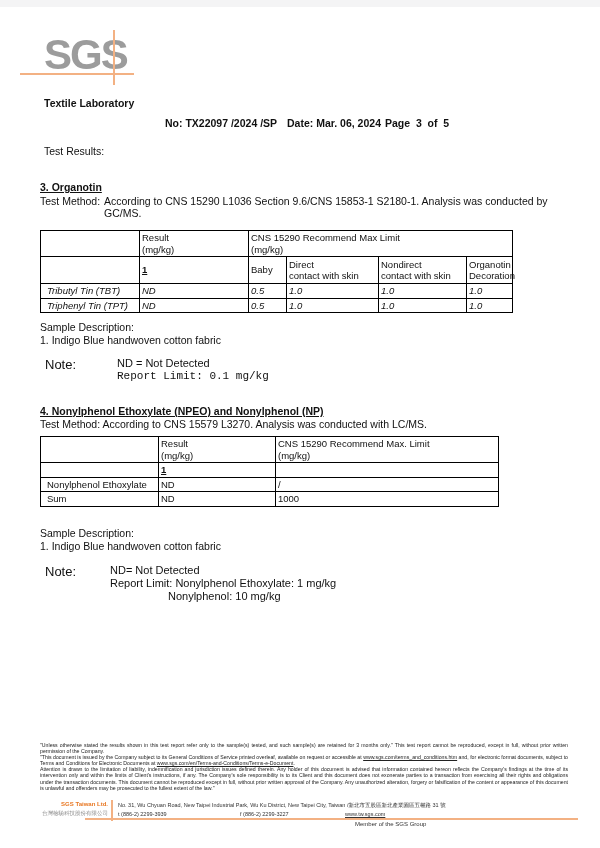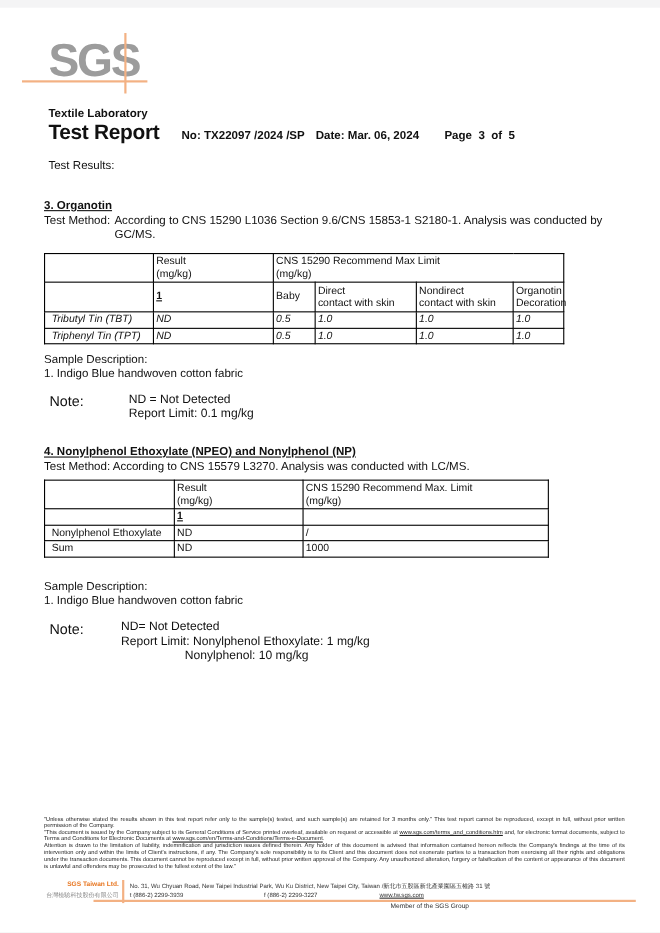--- a/index.html
+++ b/index.html
@@ -13,21 +13,21 @@
 
   
   .logo-text { position:absolute; left:44px; top:34px; font-size:42px; line-height:42px;
     font-weight:bold; color:#9c9c9c; letter-spacing:-2px; }
   .logo-hline { position:absolute; left:20px; top:73px; width:114px; height:2px; background:#f3b183; }
   .logo-vline { position:absolute; left:113px; top:30px; width:2px; height:55px; background:#f3b183; }
 
   .lab { position:absolute; left:44px; top:97px; font-size:10.5px; font-weight:bold; }
   .title { position:absolute; left:44px; top:110px; font-size:19px; font-weight:bold; letter-spacing:-0.3px; }
   .hmeta { position:absolute; top:117px; font-size:10.5px; font-weight:bold; white-space:pre; }
-  .report-no { left:165px; } .date { left:287px; } .pageinfo { left:404px;text-align:right; }
+  .report-no { left:165px; } .date { left:287px; } .pageinfo { left:385px;text-align:right; }
   .test-results { position:absolute; left:44px; top:145px; font-size:10.5px; }
 
   .sec { position:absolute; left:40px; width:528px; font-size:10.5px; }
   .sec-head { font-weight:bold; text-decoration:underline; font-size:10.5px; }
   .method-row { display:flex; margin-top:2px; }
   .method-label { width:64px; flex:none; }
   .method-text { flex:1; }
 
   table { border-collapse:collapse; table-layout:fixed; }
   td { border:1px solid #000; font-size:9.5px; text-align:left; vertical-align:middle; padding:1px 2px; line-height:11.5px; }
@@ -67,21 +67,20 @@
 <body>
 
 <div class="page">
   <div class="top-edge"></div>
 
   <div class="logo-text">SGS</div>
   <div class="logo-hline"></div>
   <div class="logo-vline"></div>
 
   <div class="lab">Textile Laboratory</div>
-  <div class="title">Test Report</div>
   <div class="hmeta report-no">No: TX22097 /2024 /SP</div>
   <div class="hmeta date">Date: Mar. 06, 2024</div>
   <div class="hmeta pageinfo">Page  3  of  5</div>
   <div class="test-results">Test Results:</div>
 
   <div class="sec" style="top:181px;">
     <div class="sec-head">3. Organotin</div>
     <div class="method-row">
       <div class="method-label">Test Method:</div>
       <div class="method-text">
@@ -145,21 +144,21 @@
       <td>1.0</td>
       <td>1.0</td>
     </tr>
     </tbody>
   </table>
 
   <div class="plain" style="left:40px; top:321px;">Sample Description:</div>
   <div class="plain" style="left:40px; top:334px;">1. Indigo Blue handwoven cotton fabric</div>
   <div class="note-label" style="left:45px; top:357px;">Note:</div>
   <div class="note-line" style="left:117px; top:357px;">ND = Not Detected</div>
-  <div class="note-line" style="left:117px; top:370px;">Report Limit: 0.1 mg/kg</div>
+  <div class="note-line" style="left:117px; top:370px;font-family:Liberation Mono, monospace;">Report Limit: 0.1 mg/kg</div>
 
   <div class="sec" style="top:405px;">
     <div class="sec-head">4. Nonylphenol Ethoxylate (NPEO) and Nonylphenol (NP)</div>
     <div style="margin-top:1px;">Test Method: According to CNS 15579 L3270. Analysis was conducted with LC/MS.</div>
   </div>
 
   <table class="t2">
     <colgroup>
       <col style="width:118px">
         <col style="width:117px">

